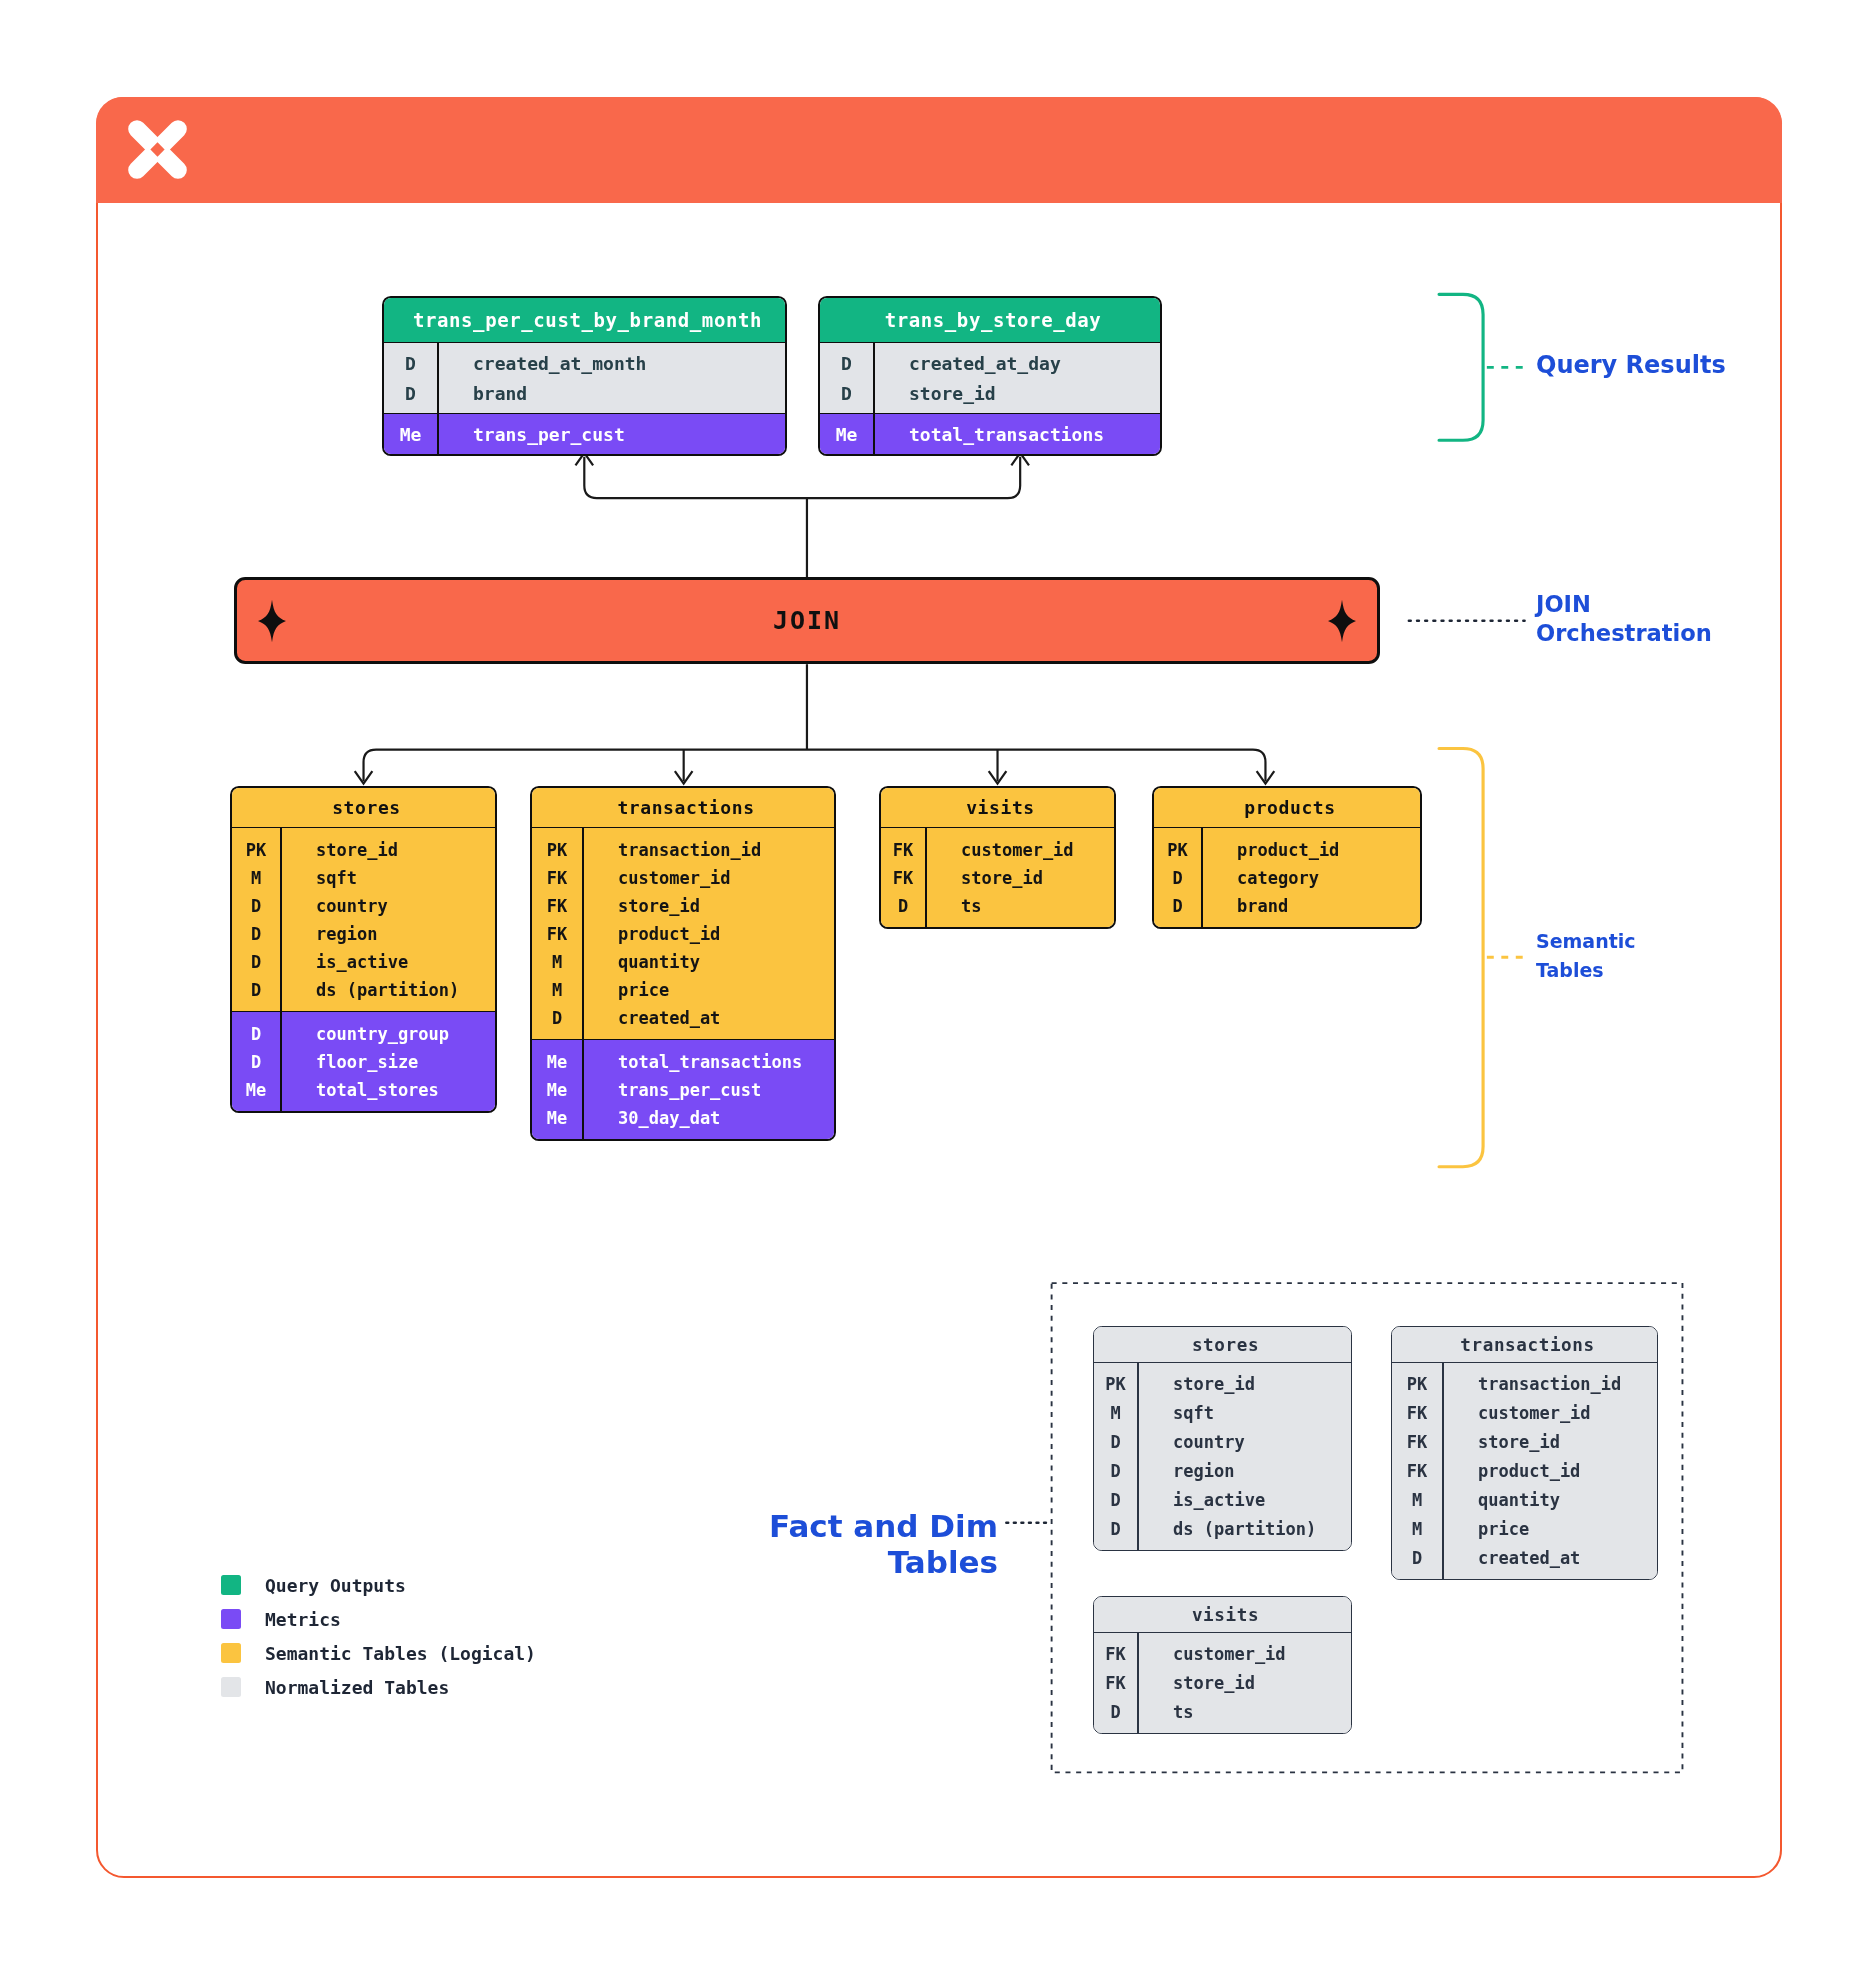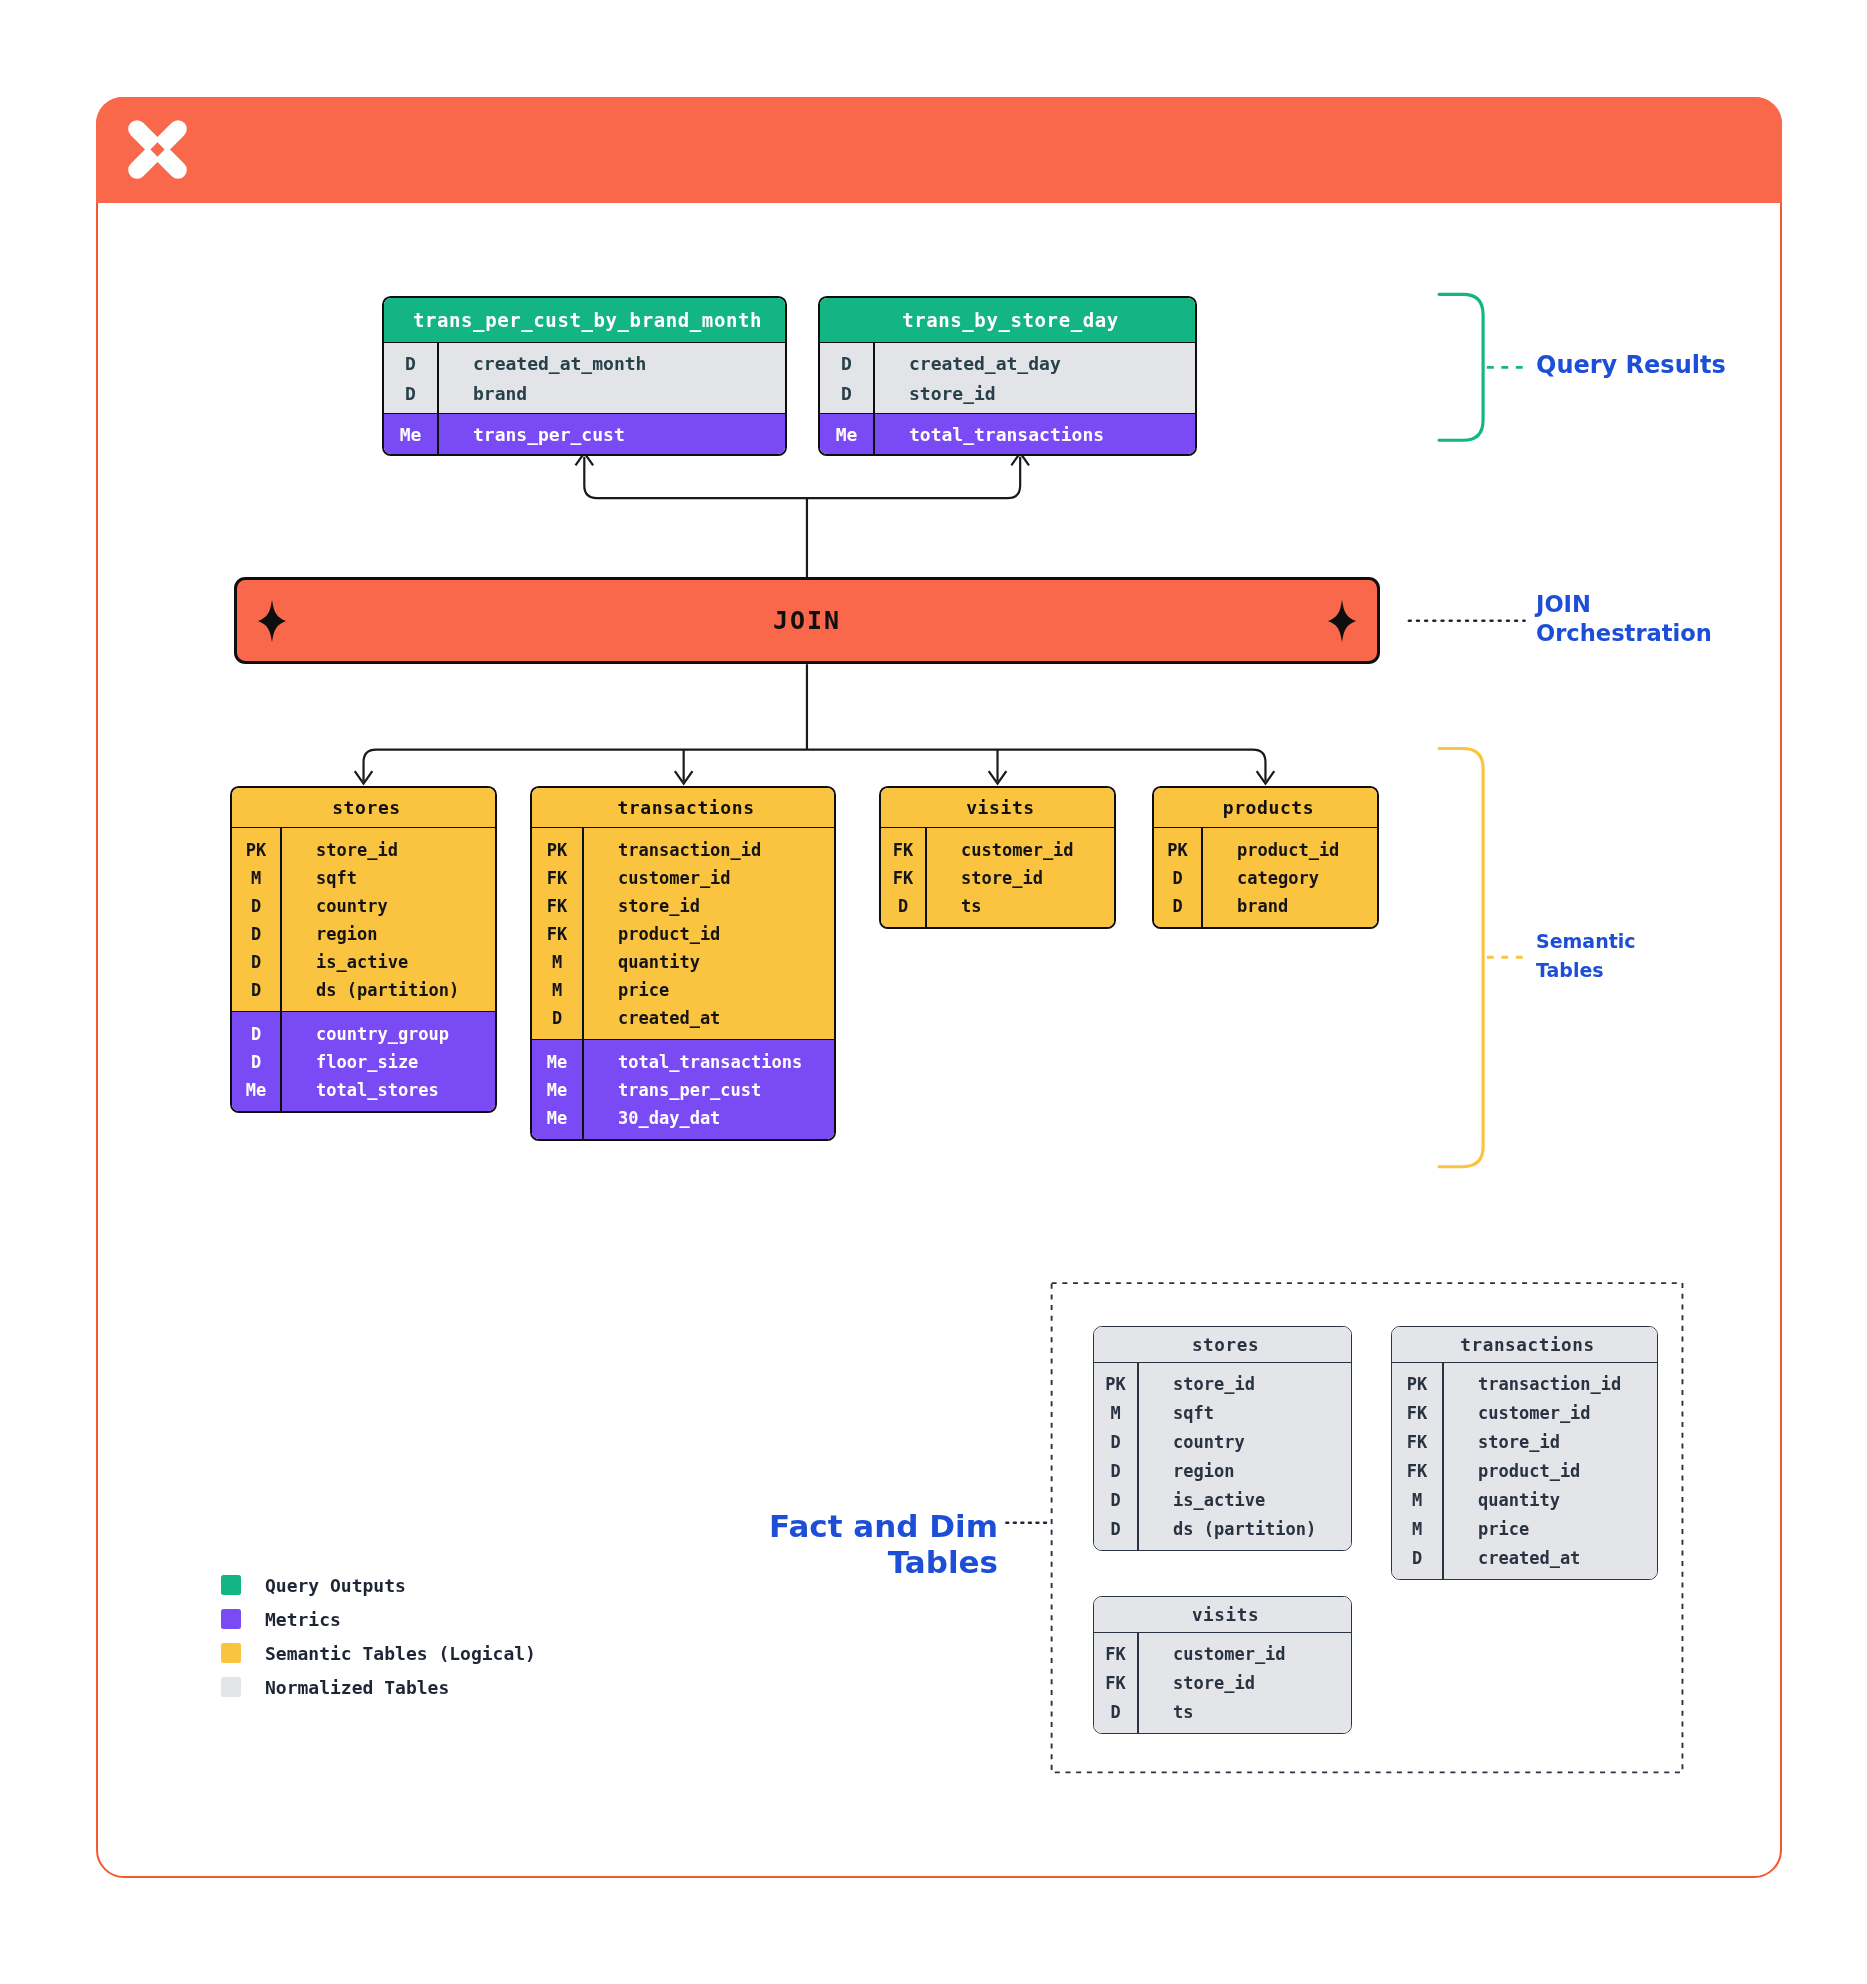--- a/index.html
+++ b/index.html
@@ -167,21 +167,21 @@
           <span class="t-name">brand</span>
         </div>
       </div>
       <div class="t-section sec-metric">
         <div class="t-row">
           <span class="t-key">Me</span>
           <span class="t-name">trans_per_cust</span>
         </div>
       </div>
     </div>
-    <div class="table k-result" style="left: 818px; top: 296px; width: 379px; --keyw: 53px;">
+    <div class="table k-result" style="left: 818px; top: 296px; width: 344px; --keyw: 53px;">
       <div class="t-title">trans_by_store_day</div>
       <div class="t-section sec-base">
         <div class="t-row">
           <span class="t-key">D</span>
           <span class="t-name">created_at_day</span>
         </div>
         <div class="t-row">
           <span class="t-key">D</span>
           <span class="t-name">store_id</span>
         </div>
@@ -293,21 +293,21 @@
         <div class="t-row">
           <span class="t-key">FK</span>
           <span class="t-name">store_id</span>
         </div>
         <div class="t-row">
           <span class="t-key">D</span>
           <span class="t-name">ts</span>
         </div>
       </div>
     </div>
-    <div class="table k-semantic" style="left: 1152px; top: 786px; width: 227px; --keyw: 47px;">
+    <div class="table k-semantic" style="left: 1152px; top: 786px; width: 270px; --keyw: 47px;">
       <div class="t-title">products</div>
       <div class="t-section sec-base">
         <div class="t-row">
           <span class="t-key">PK</span>
           <span class="t-name">product_id</span>
         </div>
         <div class="t-row">
           <span class="t-key">D</span>
           <span class="t-name">category</span>
         </div>

